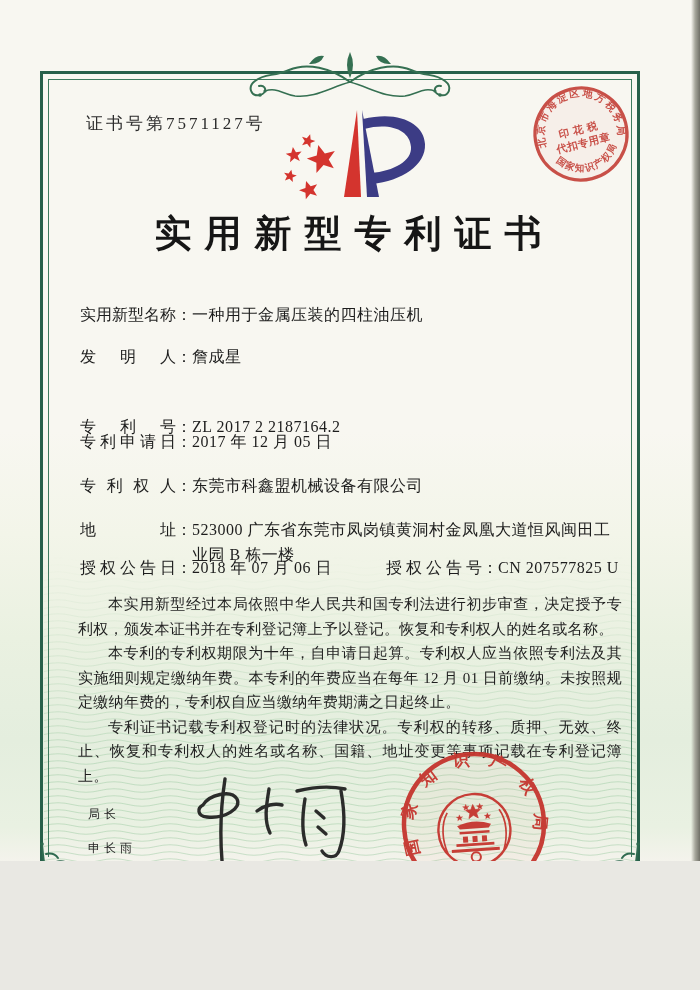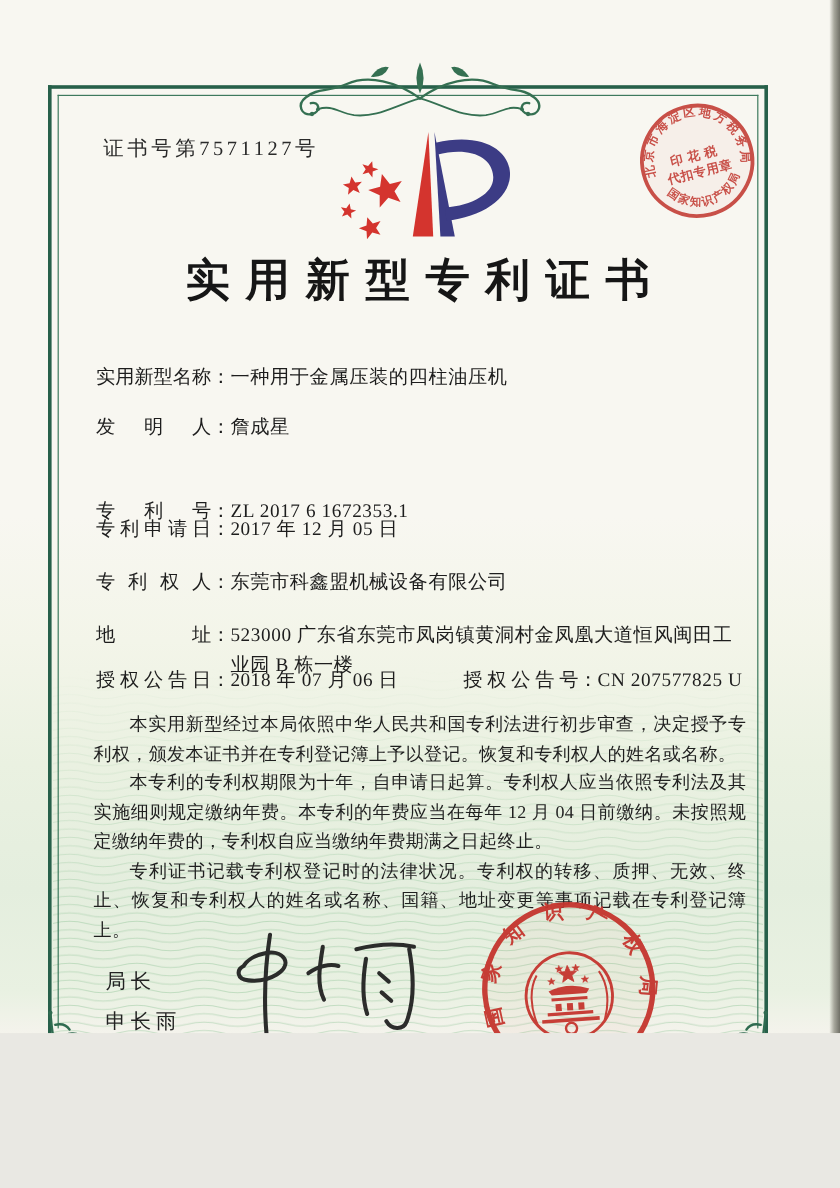--- a/index.html
+++ b/index.html
@@ -16,21 +16,21 @@
   .title{left:40px;top:209px;width:600px;text-align:center;font-size:37px;font-weight:700;
          letter-spacing:13px;padding-left:29px;box-sizing:border-box;color:#161616;}
   .frow{left:80px;width:548px;display:flex;font-size:16px;line-height:21px;color:#1d1d1d;font-weight:500;}
   .flabel{display:inline-block;width:96px;text-align:justify;text-align-last:justify;flex:0 0 96px;}
   .fcolon{flex:0 0 16px;}
   .fvalue{flex:1;letter-spacing:0.5px;}
   .pair2{position:absolute;left:306px;top:0;display:flex;width:242px;}
   .paras{left:78px;top:592px;width:544px;font-size:15px;line-height:24.5px;color:#1f1f1f;
          text-align:justify;letter-spacing:0.3px;}
   .paras p{margin:0;text-indent:2em;}
-  .signer{left:88px;font-size:17px;letter-spacing:4px;color:#222;}
+  .signer{left:88px;font-size:12px;letter-spacing:4px;color:#222;}
   .seal-date{left:410px;top:861px;width:145px;text-align:center;font-size:14.5px;letter-spacing:1px;
              color:#46463f;transform:rotate(-2deg);font-weight:500;}
   .footer{left:40px;top:912px;width:584px;text-align:center;font-size:14px;color:#333;letter-spacing:1px;}
   svg{display:block;}
 </style>
 </head>
 <body>
 
 <div class="page">
 
@@ -121,21 +121,21 @@
       <span class="fvalue">一种用于金属压装的四柱油压机</span>
   </div>
   <div class="abs frow" style="top:346px;">
     <span class="flabel">发明人</span>
       <span class="fcolon">：</span>
       <span class="fvalue">詹成星</span>
   </div>
   <div class="abs frow" style="top:388px;margin-top:28px;">
     <span class="flabel">专利号</span>
       <span class="fcolon">：</span>
-      <span class="fvalue">ZL 2017 6 1672353.1</span>
+      <span class="fvalue">ZL 2017 2 2187164.2</span>
   </div>
   <div class="abs frow" style="top:431px;">
     <span class="flabel">专利申请日</span>
       <span class="fcolon">：</span>
       <span class="fvalue">2017 年 12 月 05 日</span>
   </div>
   <div class="abs frow" style="top:475px;">
     <span class="flabel">专利权人</span>
       <span class="fcolon">：</span>
       <span class="fvalue">东莞市科鑫盟机械设备有限公司</span>
@@ -151,21 +151,21 @@
       <span class="fvalue">2018 年 07 月 06 日</span>
     <span class="pair2">
       <span class="flabel">授权公告号</span>
         <span class="fcolon">：</span>
         <span class="fvalue">CN 207577825 U</span>
     </span>
   </div>
 
   <div class="abs paras">
     <p>本实用新型经过本局依照中华人民共和国专利法进行初步审查，决定授予专利权，颁发本证书并在专利登记簿上予以登记。恢复和专利权人的姓名或名称。</p>
-    <p>本专利的专利权期限为十年，自申请日起算。专利权人应当依照专利法及其实施细则规定缴纳年费。本专利的年费应当在每年 12 月 04 日前缴纳。未按照规定缴纳年费的，专利权自应当缴纳年费期满之日起终止。</p>
+    <p>本专利的专利权期限为十年，自申请日起算。专利权人应当依照专利法及其实施细则规定缴纳年费。本专利的年费应当在每年 12 月 01 日前缴纳。未按照规定缴纳年费的，专利权自应当缴纳年费期满之日起终止。</p>
     <p>专利证书记载专利权登记时的法律状况。专利权的转移、质押、无效、终止、恢复和专利权人的姓名或名称、国籍、地址变更等事项记载在专利登记簿上。</p>
   </div>
 
   <div class="abs signer" style="top:806px;">局长</div>
   <div class="abs signer" style="top:840px;">申长雨</div>
 
   <svg class="abs" style="left:185px;top:775px;width:175px;height:105px;" viewBox="0 0 175 105">
     <g stroke="#1c1c1c" stroke-width="3.4" fill="none" stroke-linecap="round" opacity="0.92">
       <path d="M40,4 C36,30 34,60 38,96"></path>
       <path d="M18,30 C24,20 46,14 52,24 C57,33 40,44 22,42 C12,41 12,33 18,30"></path>

